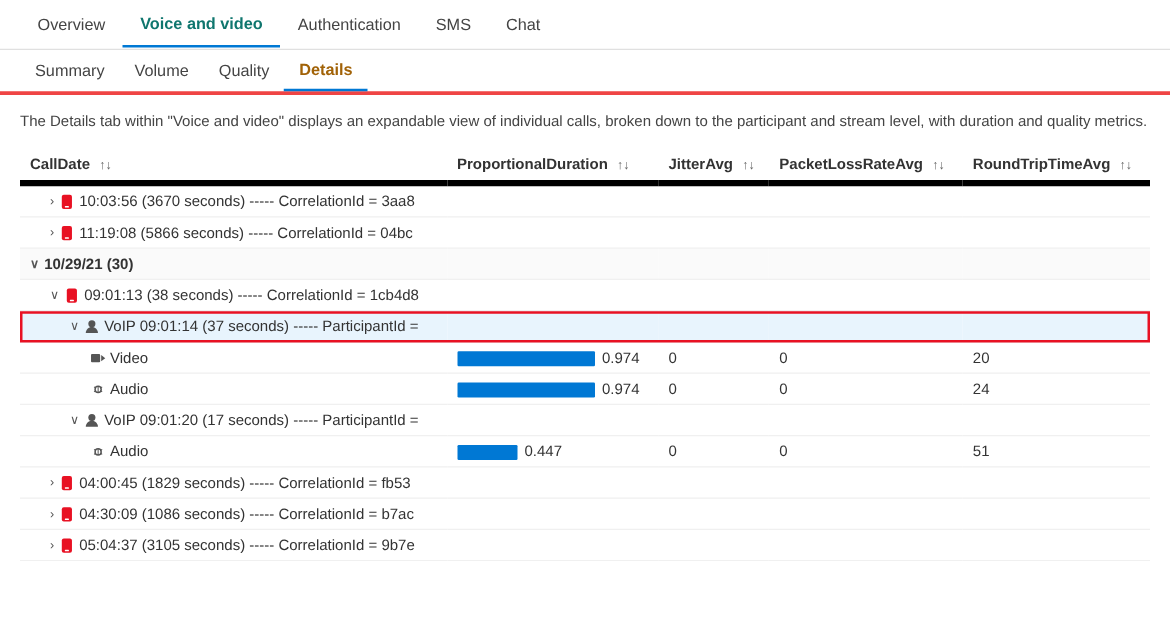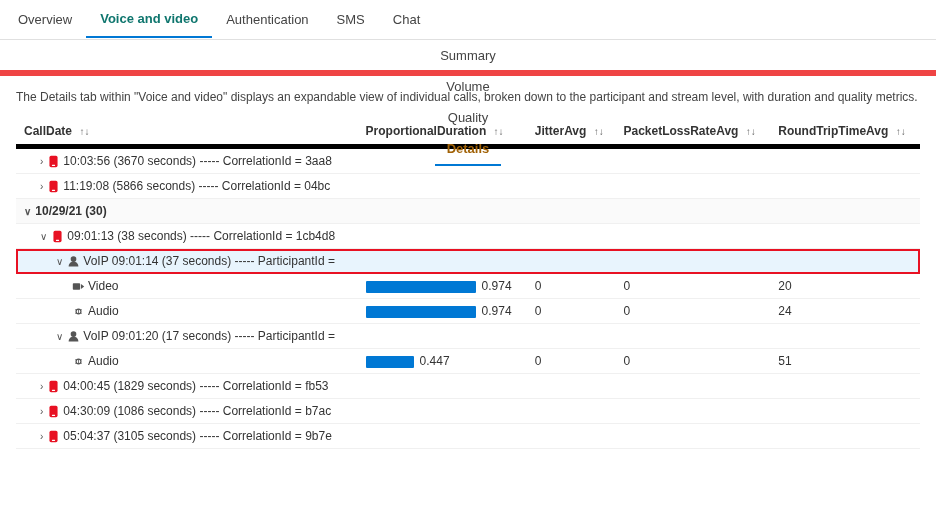--- a/index.html
+++ b/index.html
@@ -1,24 +1,24 @@
 <!DOCTYPE html>
 <html><head>
   <meta charset="utf-8">
   <style>
     * { box-sizing: border-box; margin: 0; padding: 0; }
     body { font-family: 'Segoe UI', Arial, sans-serif; font-size: 13px; color: #333; background: #fff; }
 
     
-    .top-nav { display: flex; align-items: center; border-bottom: 1px solid #e0e0e0; padding: 0 4px; height: 40px; }
+    .top-nav { display: flex; align-items: center; border-bottom: 1px solid #e0e0e0; padding: 0 16px; height: 40px; }
     .top-nav-item { padding: 10px 14px; cursor: pointer; font-size: 13px; color: #444; text-decoration: none; white-space: nowrap; }
     .top-nav-item.active { color: #0f766e; border-bottom: 2px solid #0078d4; font-weight: 600; }
 
     
-    .sub-nav { display: flex; align-items: center; padding: 0 16px; height: 36px; border-bottom: 6px solid #ef4444; flex-direction: column; }
+    .sub-nav { display: flex; align-items: center; padding: 0 16px; height: 36px; border-bottom: 3px solid #ef4444; }
     .sub-nav-item { padding: 8px 12px; cursor: pointer; font-size: 13px; color: #444; }
     .sub-nav-item.active { color: #a16207; border-bottom: 2px solid #0078d4; font-weight: 600; }
 
     
     .description { padding: 12px 16px; font-size: 12px; color: #444; line-height: 1.5; }
 
     
     .table-container { padding: 0 16px; overflow-x: auto; }
     table { width: 100%; border-collapse: collapse; font-size: 12px; }
     thead tr { border-bottom: 5px solid #000000; }

